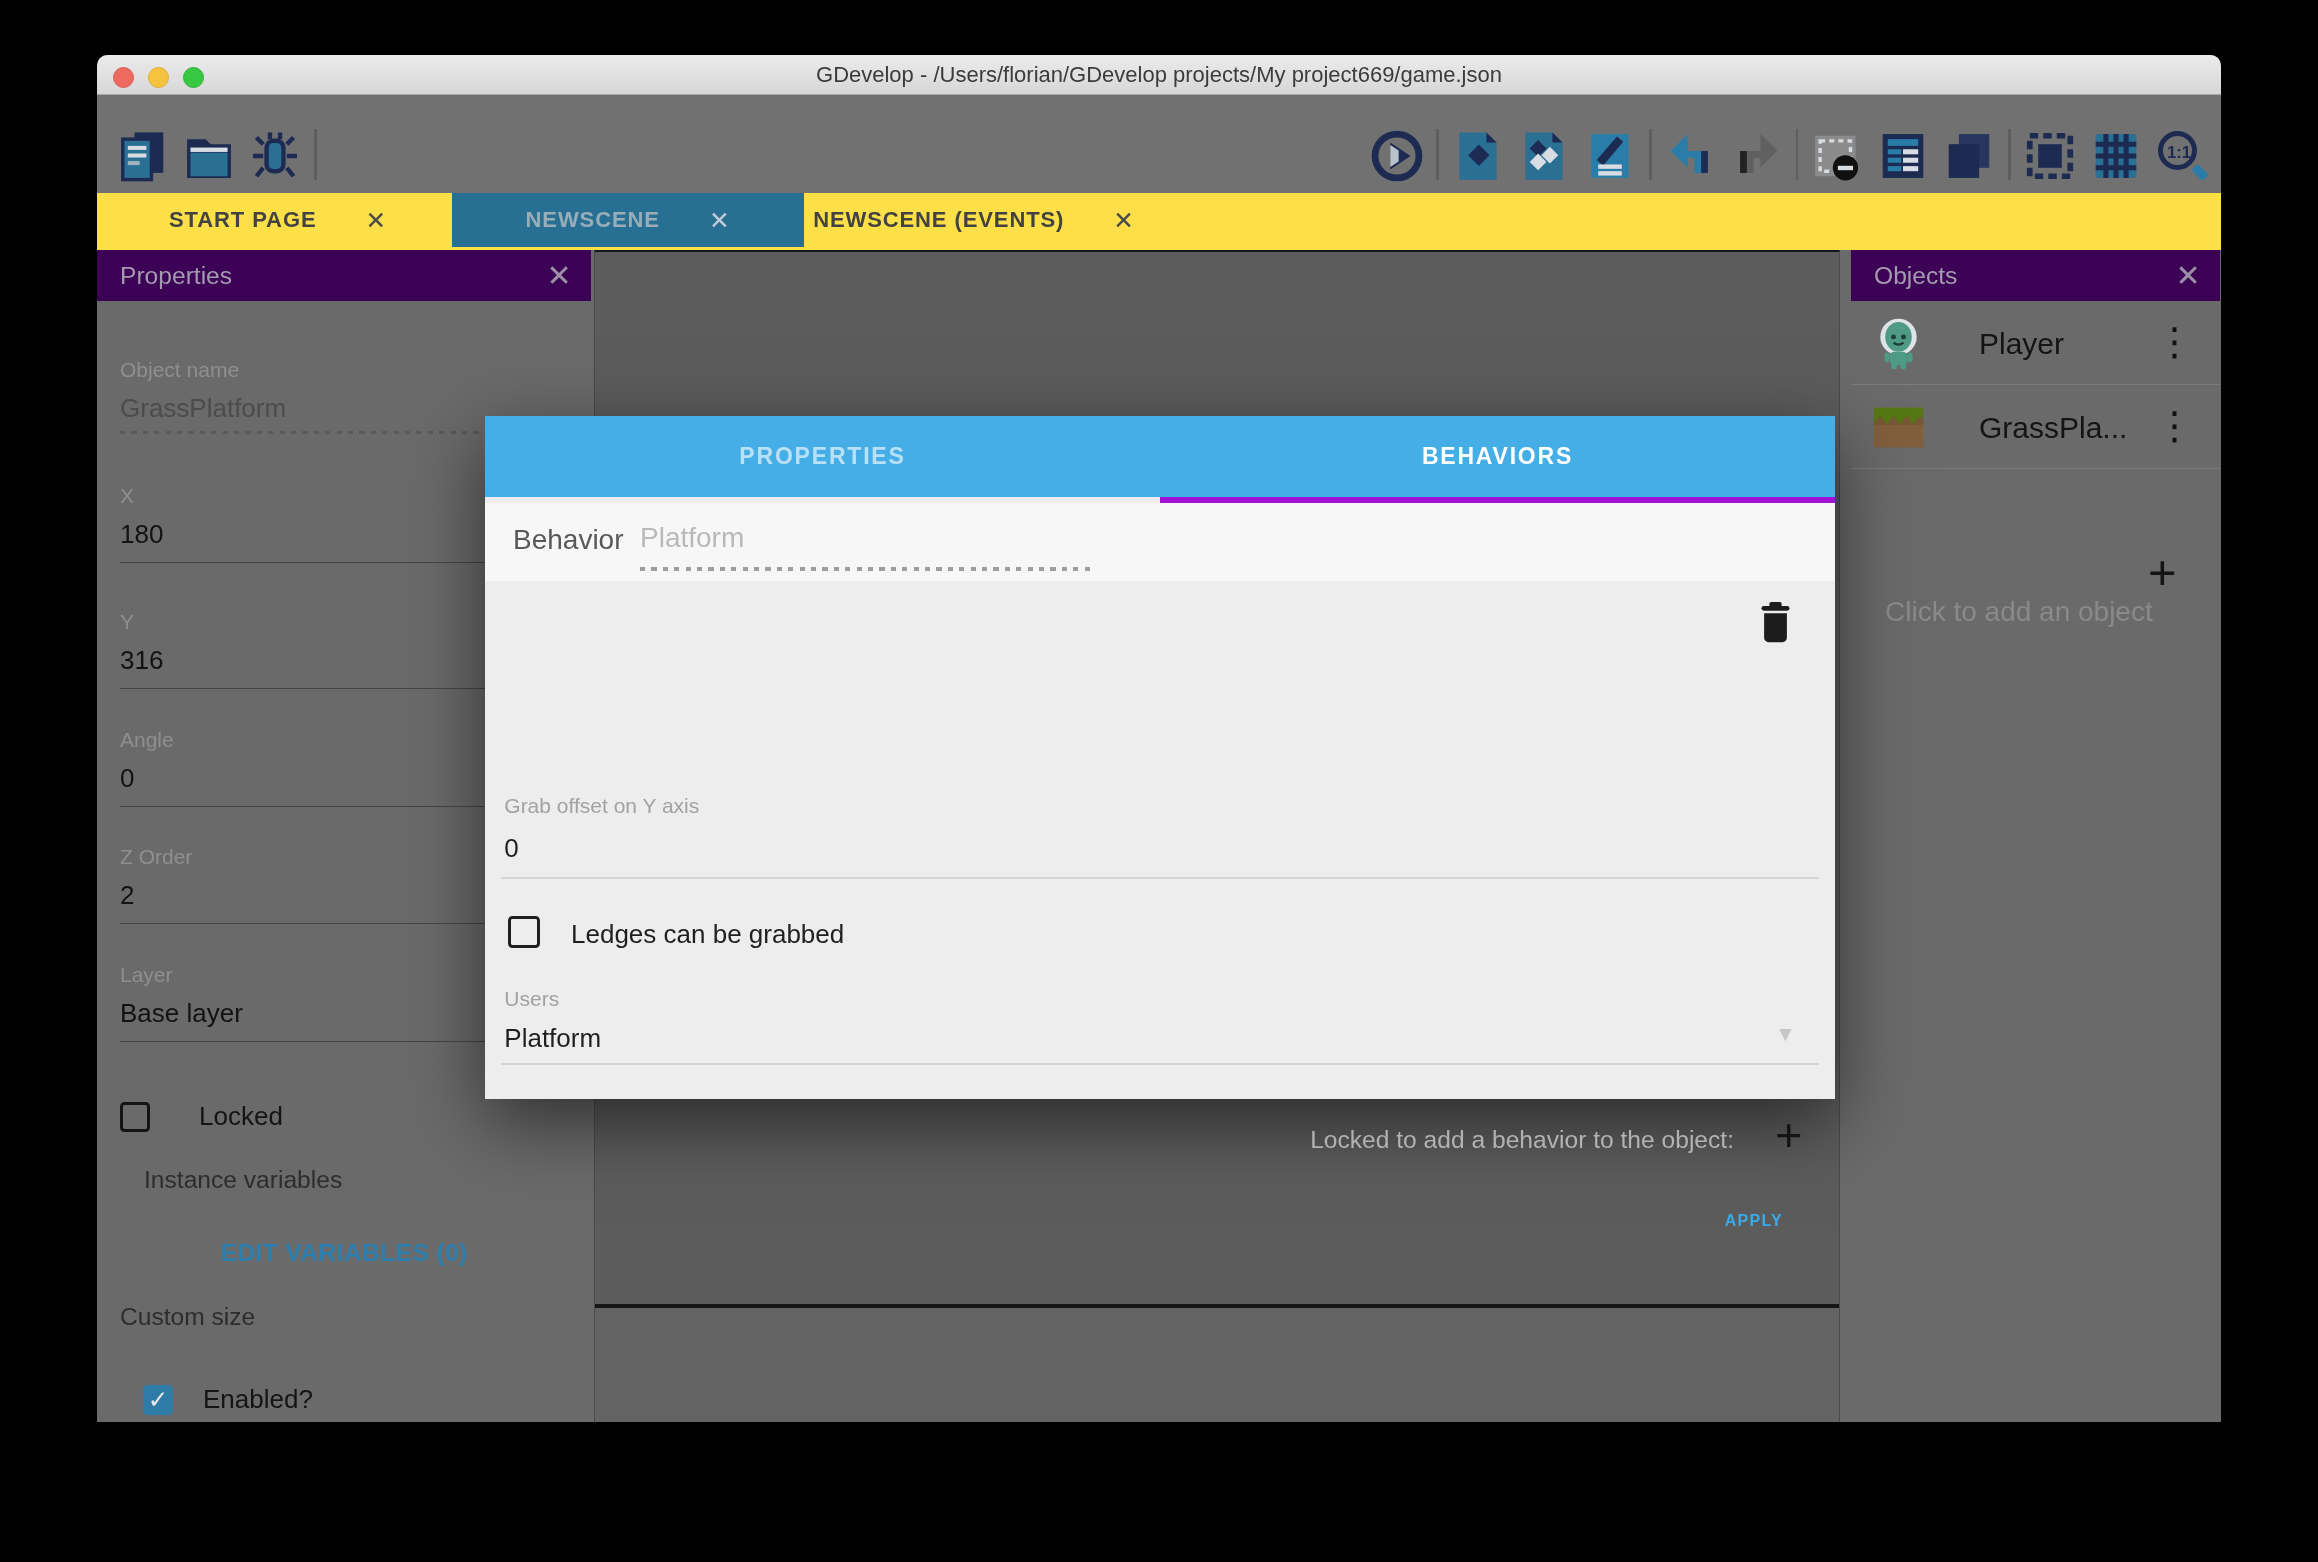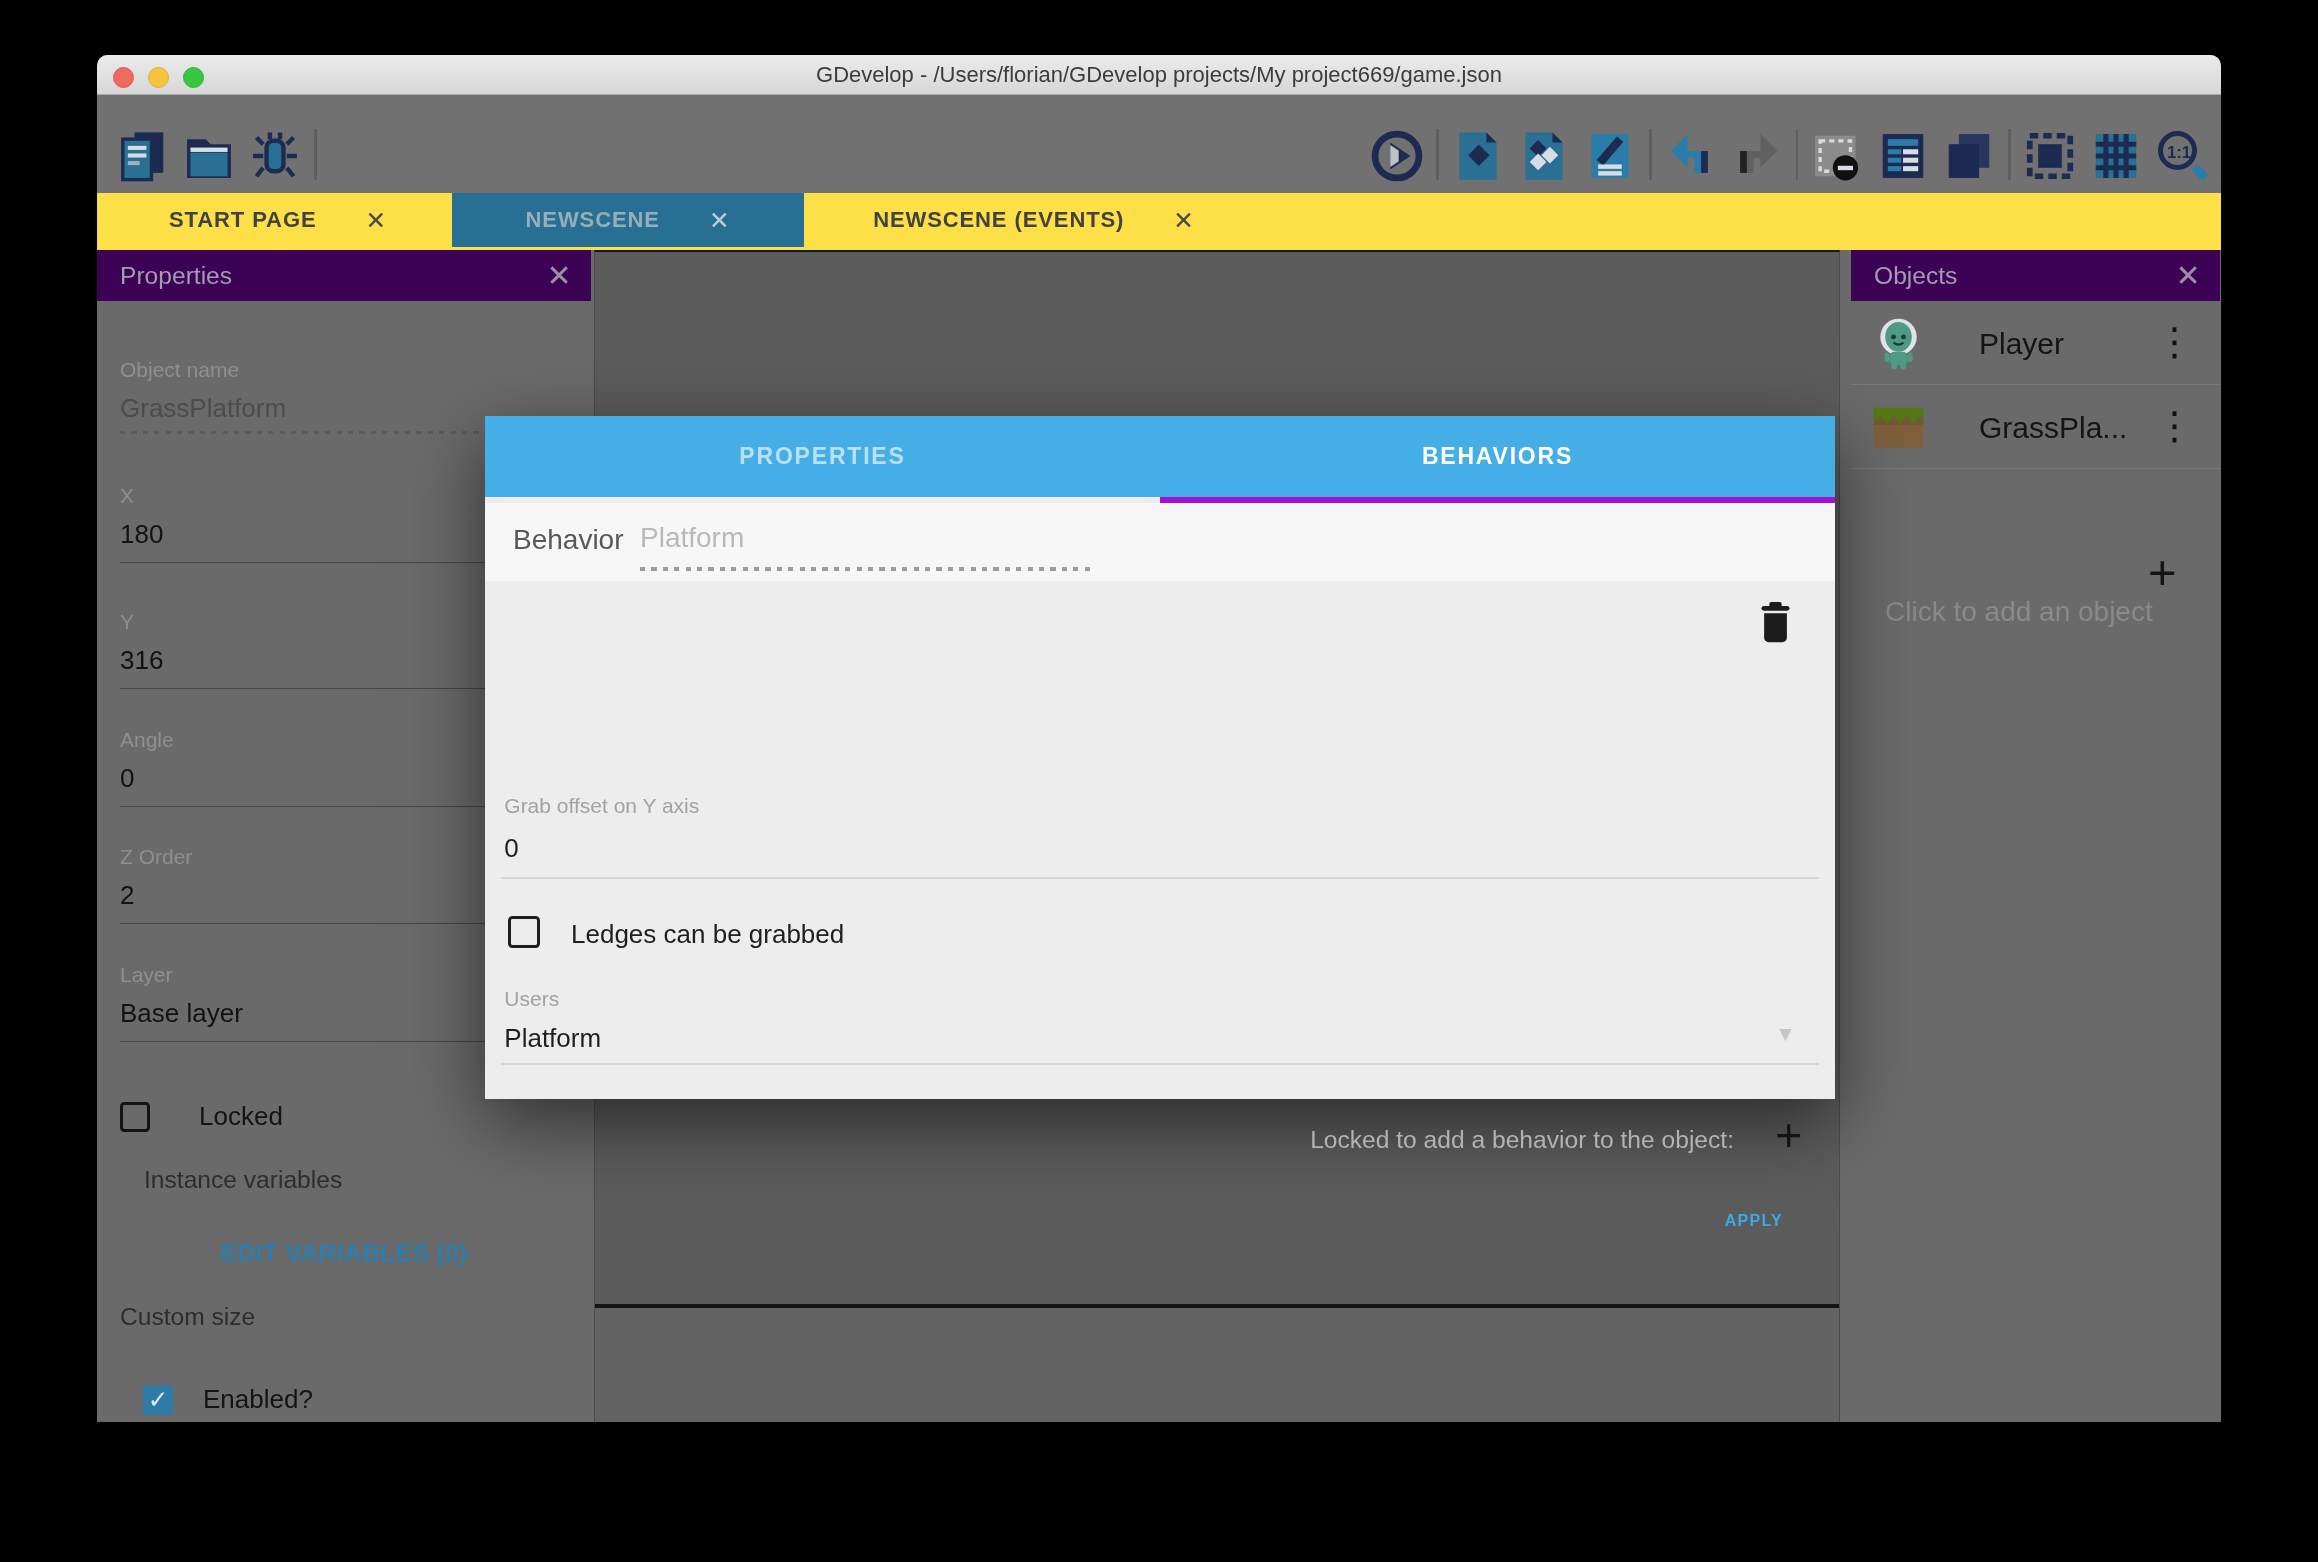--- a/index.html
+++ b/index.html
@@ -267,21 +267,21 @@
 
   <div class="tabbar">
     <div class="tab" style="left:7px; width:348px;">
       <span>START PAGE</span>
       <span class="x">✕</span>
     </div>
     <div class="tab active" style="left:355px; width:352px;">
       <span>NEWSCENE</span>
       <span class="x">✕</span>
     </div>
-    <div class="tab" style="left:748px; width:378px;">
+    <div class="tab" style="left:688px; width:378px;">
       <span>NEWSCENE (EVENTS)</span>
       <span class="x">✕</span>
     </div>
   </div>
 
   <div class="canvas">
     <div class="hline"></div>
     <div class="below"></div>
   </div>
 

